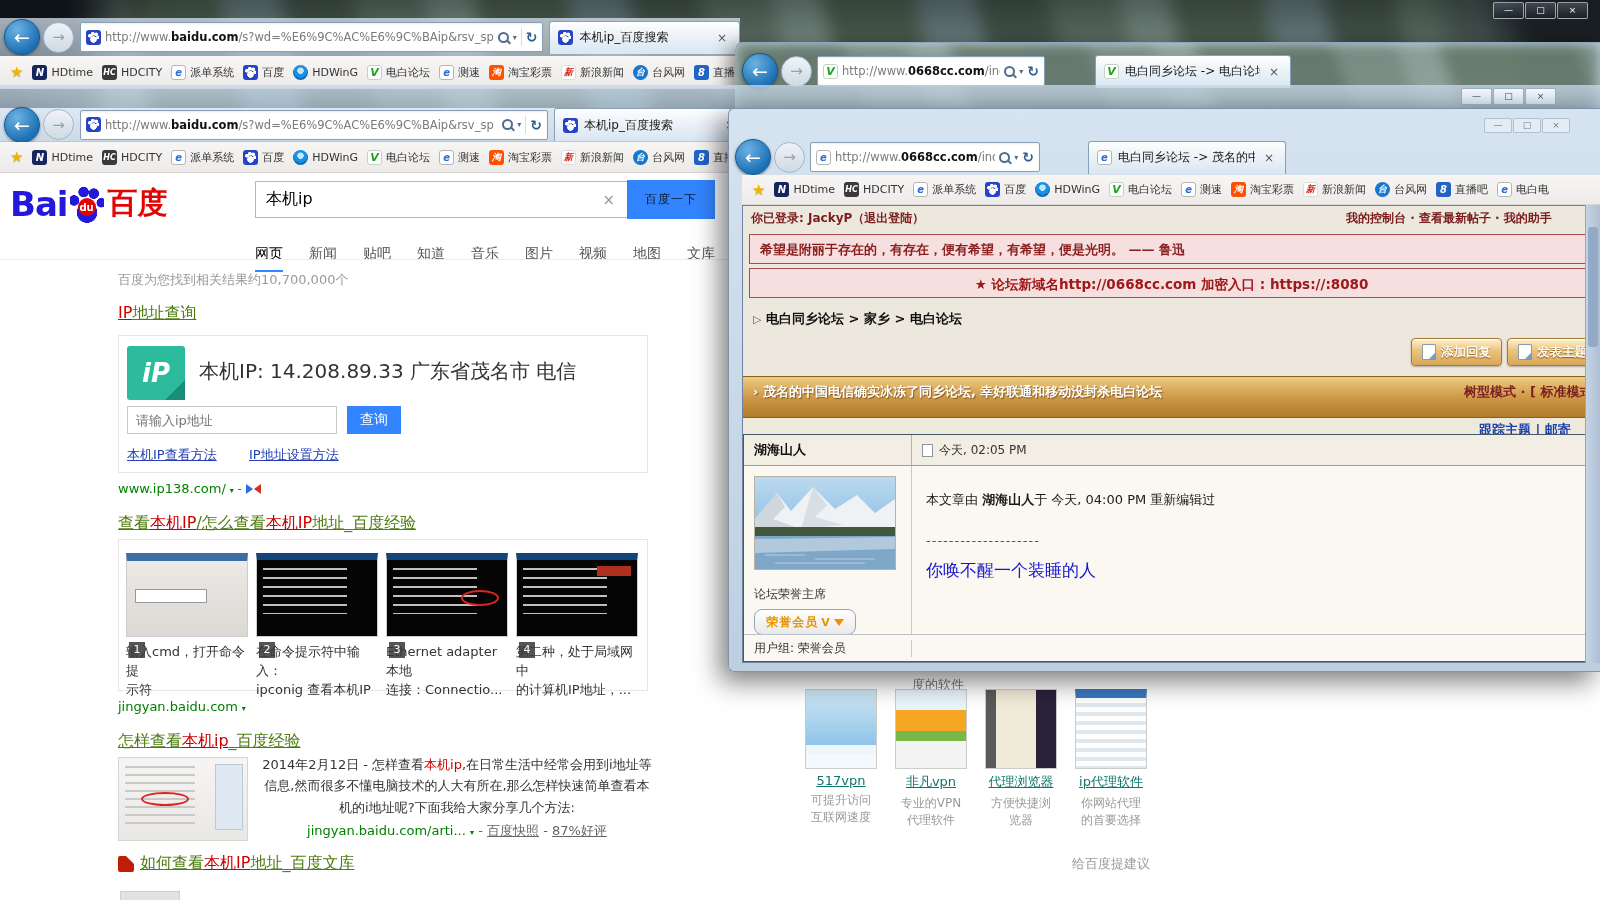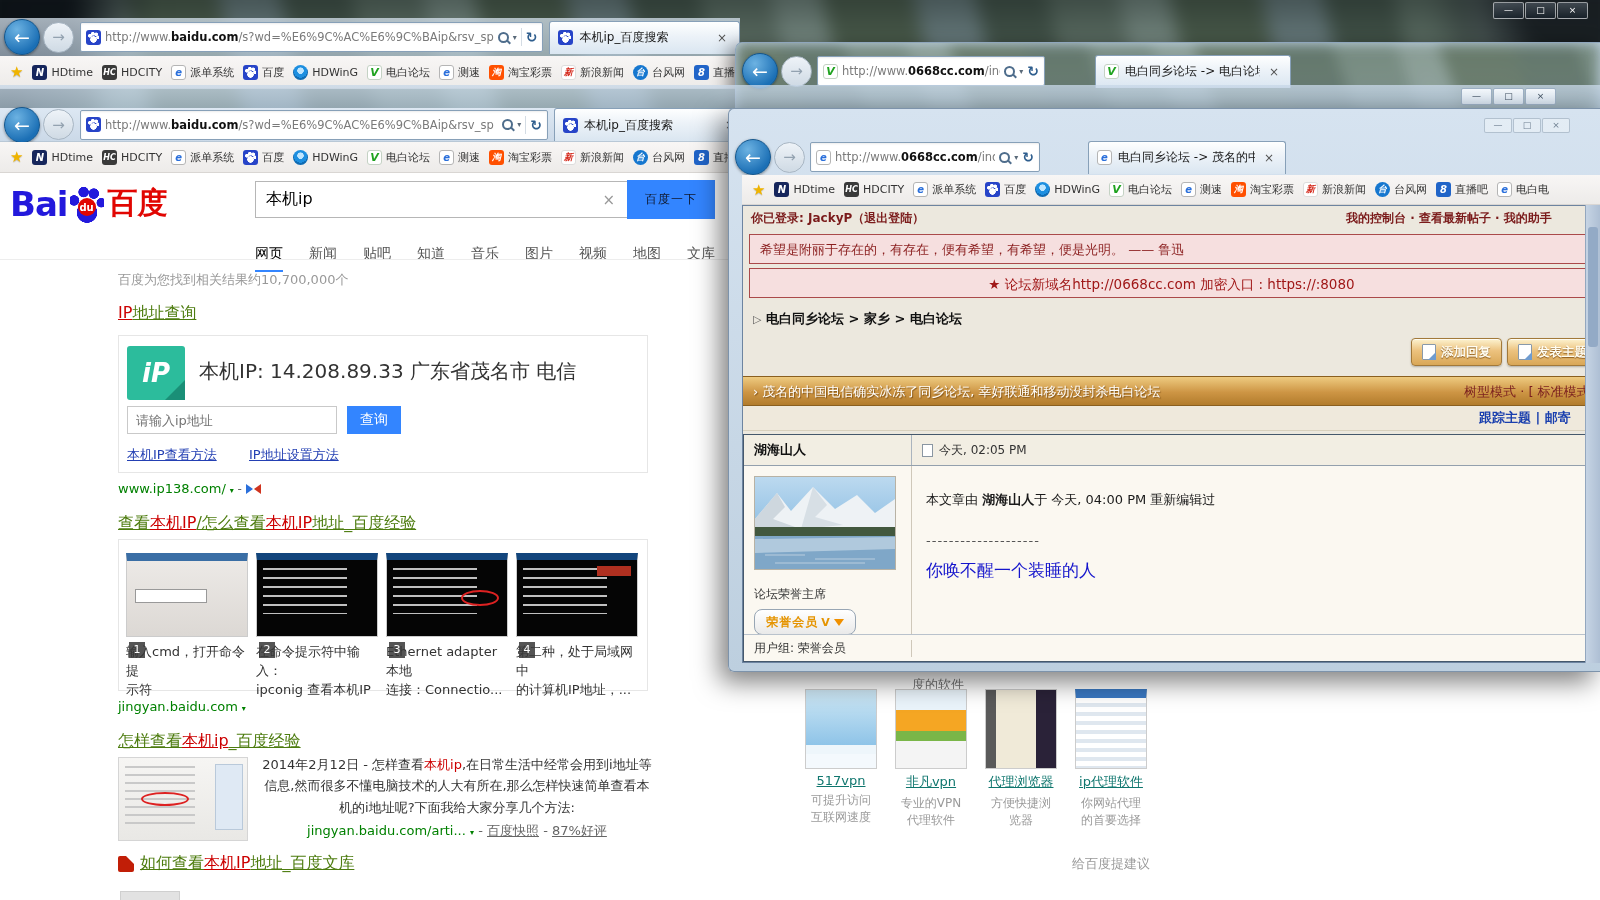--- a/index.html
+++ b/index.html
@@ -168,34 +168,34 @@
     border:1px solid #7d93ab;border-right:none;border-radius:6px 0 0 6px;box-sizing:border-box;
     box-shadow:-8px 10px 26px rgba(0,0,0,.5);}
   .winD-title{position:absolute;left:0;top:0;right:0;height:32px;}
   .winD-ctl{position:absolute;right:30px;top:9px;}
   .winD-nav{position:absolute;left:6px;top:30px;right:0;height:36px;display:flex;align-items:center;}
   .winD-bk{position:absolute;left:13px;top:66px;right:0;height:30px;}
   .winD-content{position:absolute;left:13px;top:96px;right:0;bottom:8px;background:#ece8de;border:1px solid #6d84a0;
     border-right:none;overflow:hidden;font-size:13px;}
   .floginbar{position:relative;height:24px;line-height:24px;color:#7b1b1b;font-weight:bold;font-size:12px;}
   .fbanner{margin:4px 6px 0 6px;height:30px;line-height:30px;background:#f6dfdf;border:1px solid #aa4a4a;
-    color:#8b1f1f;font-weight:normal;font-size:13px;padding:0 10px;box-sizing:border-box;white-space:nowrap;overflow:hidden;}
+    color:#8b1f1f;font-weight:bold;font-size:13px;padding:0 10px;box-sizing:border-box;white-space:nowrap;overflow:hidden;}
   .fbanner.center{text-align:center;color:#a01818;font-size:13.5px;}
   .fbread{margin-top:12px;padding-left:10px;font-weight:bold;color:#111;font-size:13px;}
   .fbread .arrow{color:#555;font-size:11px;}
   .fbtnrow{position:relative;height:34px;margin-top:6px;}
   .gbtn{position:absolute;top:4px;height:26px;display:flex;align-items:center;gap:5px;padding:0 10px;
     background:linear-gradient(#fdf3d0,#ecc27e 45%,#d9a757);border:1px solid #a2793a;border-radius:4px;
     color:#fffdf2;font-weight:bold;font-size:12.5px;text-shadow:0 1px 1px rgba(120,70,10,.85);
     box-shadow:inset 0 1px 0 rgba(255,255,255,.7),0 1px 2px rgba(0,0,0,.25);white-space:nowrap;}
   .gpage{width:12px;height:14px;background:#fff;border:1px solid #8899aa;border-radius:1px;position:relative;flex:none;}
   .gpage::after{content:"";position:absolute;right:-1px;bottom:-1px;width:0;height:0;border:4px solid transparent;border-right-color:#6f9cd0;border-bottom-color:#6f9cd0;}
-  .goldbar{position:relative;margin-top:8px;height:30px;line-height:30px;
+  .goldbar{position:relative;margin-top:8px;height:42px;line-height:30px;
     background:linear-gradient(#eecb80,#cd9544 55%,#b27c2c);border-top:1px solid #8a5f1f;border-bottom:1px solid #8a5f1f;
-    color:#fff;font-weight:normal;font-size:13px;padding-left:10px;white-space:nowrap;
+    color:#fff;font-weight:bold;font-size:13px;padding-left:10px;white-space:nowrap;
     text-shadow:1px 1px 1px rgba(90,50,0,.65);box-sizing:border-box;}
   .goldbar .mode{position:absolute;left:721px;color:#7a1f1f;text-shadow:none;}
   .fsubrow{position:relative;height:24px;line-height:24px;background:#efe9dc;border-bottom:1px solid #d8d0bd;}
   .fsubrow span{position:absolute;left:736px;color:#1a3fae;font-weight:bold;font-size:13px;white-space:nowrap;}
   .ptable{margin-top:6px;border:1px solid #45586c;border-right:none;background:#fbf8f1;position:absolute;left:0;right:0;bottom:0;top:222px;}
   .phead{height:30px;display:flex;background:#f2eee3;border-bottom:1px solid #93a0ad;}
   .phc1{width:168px;flex:none;border-right:1px solid #aab4be;display:flex;align-items:center;padding-left:10px;
     font-weight:bold;color:#111;font-size:13px;box-sizing:border-box;}
   .phc2{flex:1;display:flex;align-items:center;gap:6px;padding-left:10px;font-size:12px;color:#333;}
   .pageico{width:9px;height:11px;background:#fff;border:1px solid #8a96a2;flex:none;}

